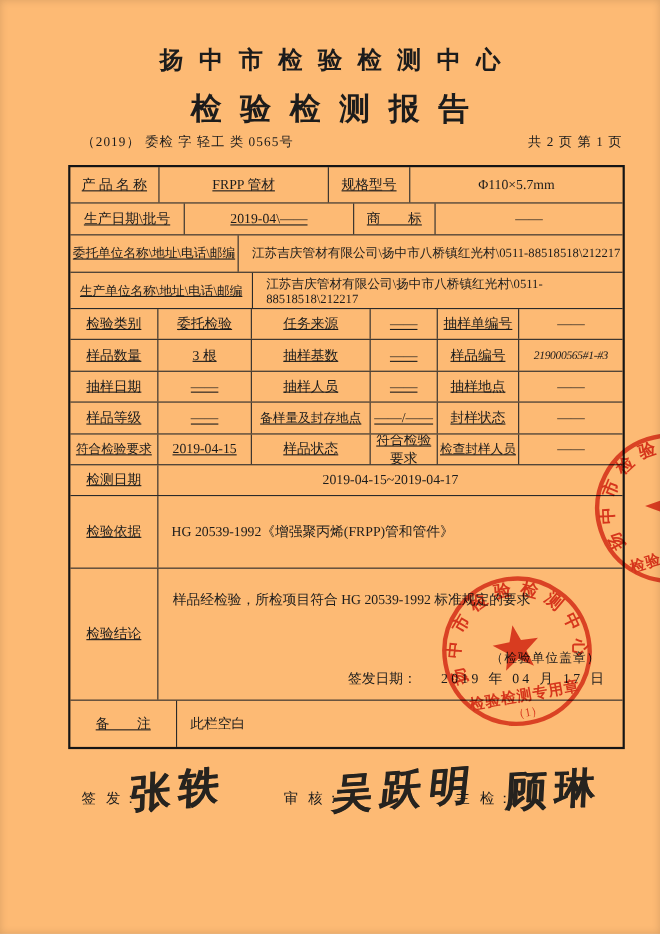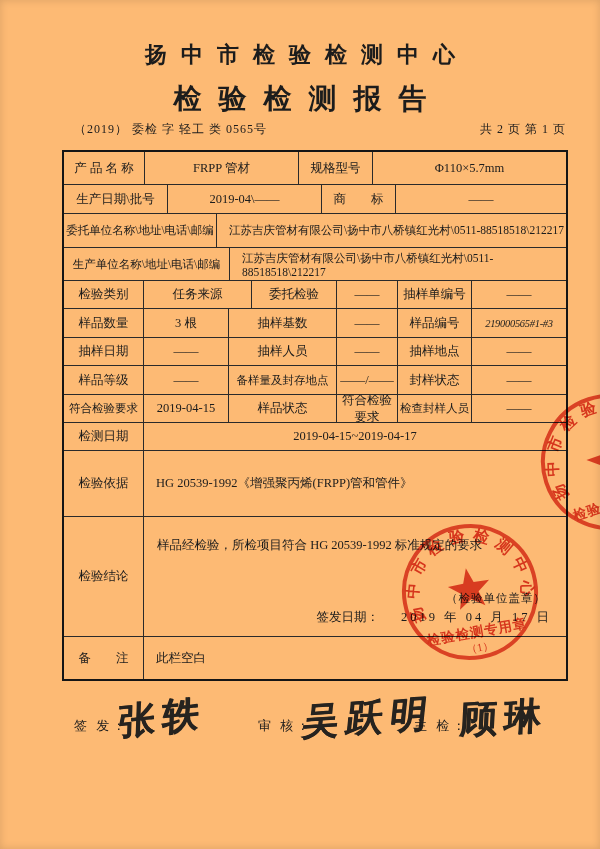--- a/index.html
+++ b/index.html
@@ -22,21 +22,21 @@
   .trow{display:flex;border-bottom:1.4px solid #2a2a2a;box-sizing:border-box;}
   .trow:last-child{border-bottom:none;}
   .tc{border-right:1.4px solid #2a2a2a;box-sizing:border-box;display:flex;
     align-items:center;justify-content:center;text-align:center;
     font-size:12.5px;padding:0 2px;overflow:hidden;}
   .tc:last-child{border-right:none;}
   .tc.left{justify-content:flex-start;text-align:left;padding-left:12px;}
   .tc.fz11{font-size:11.5px;}
   .tc.small{font-size:10.5px;letter-spacing:-0.3px;font-style:italic;}
   .flex1{flex:1;}
-  .fixed{flex:none;}
+  .fixed{flex:none;text-decoration:underline;}
   
   .concl{position:relative;}
   .concl-text{position:absolute;left:13px;top:20px;font-size:12.5px;}
   .seal-note{position:absolute;right:20px;top:74px;font-size:11.5px;letter-spacing:1px;}
   .issue-date{position:absolute;right:14px;bottom:10px;font-size:12.5px;}
   .issue-date .dv{letter-spacing:3px;margin-left:22px;}
   
   .stamp{position:absolute;width:150px;height:150px;mix-blend-mode:multiply;opacity:.92;}
   .main-stamp{left:395px;top:517px;transform:rotate(-10deg);}
   .edge-stamp{left:534px;top:387px;transform:rotate(-18deg);}
@@ -86,22 +86,22 @@
       <div class="tc flex1 left fz11">江苏吉庆管材有限公司\扬中市八桥镇红光村\0511-88518518\212217</div>
     </div>
 
     <div class="trow" style="height:33px">
       <div class="tc fixed fz11" style="width:166px">生产单位名称\地址\电话\邮编</div>
       <div class="tc flex1 left fz11">江苏吉庆管材有限公司\扬中市八桥镇红光村\0511-88518518\212217</div>
     </div>
 
     <div class="trow" style="height:28px">
       <div class="tc fixed" style="width:80px">检验类别</div>
+      <div class="tc fixed" style="width:85px">委托检验</div>
       <div class="tc fixed" style="width:108px">任务来源</div>
-      <div class="tc fixed" style="width:85px">委托检验</div>
       <div class="tc fixed" style="width:61px">——</div>
       <div class="tc fixed" style="width:74px">抽样单编号</div>
       <div class="tc flex1">——</div>
     </div>
 
     <div class="trow" style="height:29px">
       <div class="tc fixed" style="width:80px">样品数量</div>
       <div class="tc fixed" style="width:85px">3 根</div>
       <div class="tc fixed" style="width:108px">抽样基数</div>
       <div class="tc fixed" style="width:61px">——</div>
@@ -151,21 +151,21 @@
       <div class="tc flex1 concl">
         <span class="concl-text">样品经检验，所检项目符合 HG 20539-1992 标准规定的要求</span>
         <span class="seal-note">（检验单位盖章）</span>
         <span class="issue-date">
           <span>签发日期：</span><span class="dv">2019 年 04 月 17 日</span>
         </span>
       </div>
     </div>
 
     <div class="trow" style="height:42px">
-      <div class="tc fixed" style="width:80px">备　　注</div>
+      <div class="tc fixed" style="width:97px">备　　注</div>
       <div class="tc flex1 left">此栏空白</div>
     </div>
 
   </div>
 
   <div class="sign-row">
     <span class="sig-label lab-issue">签 发：</span>
     <span class="sig-name  name-issue">张轶</span>
     <span class="sig-label lab-review">审 核：</span>
     <span class="sig-name  name-review">吴跃明</span>

